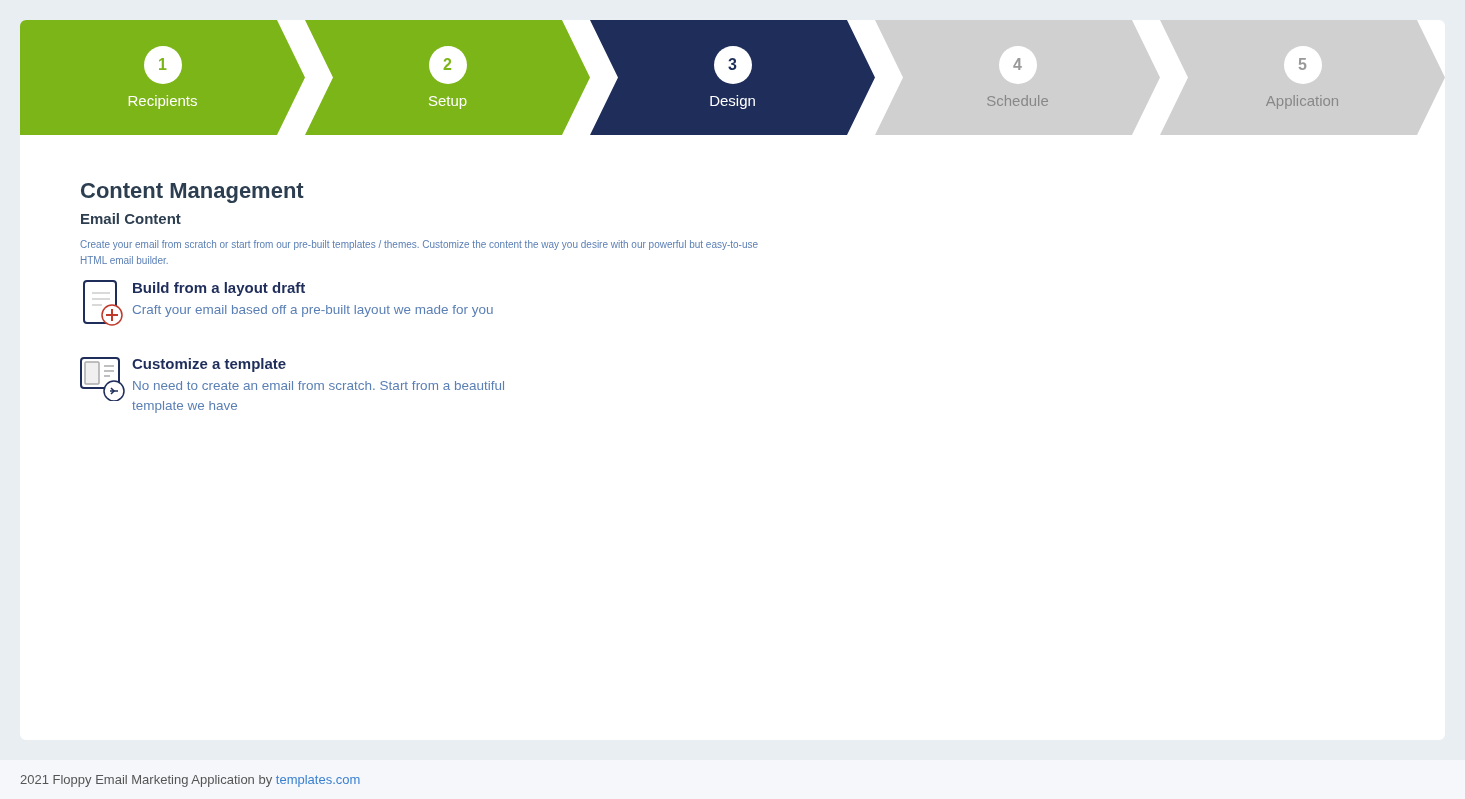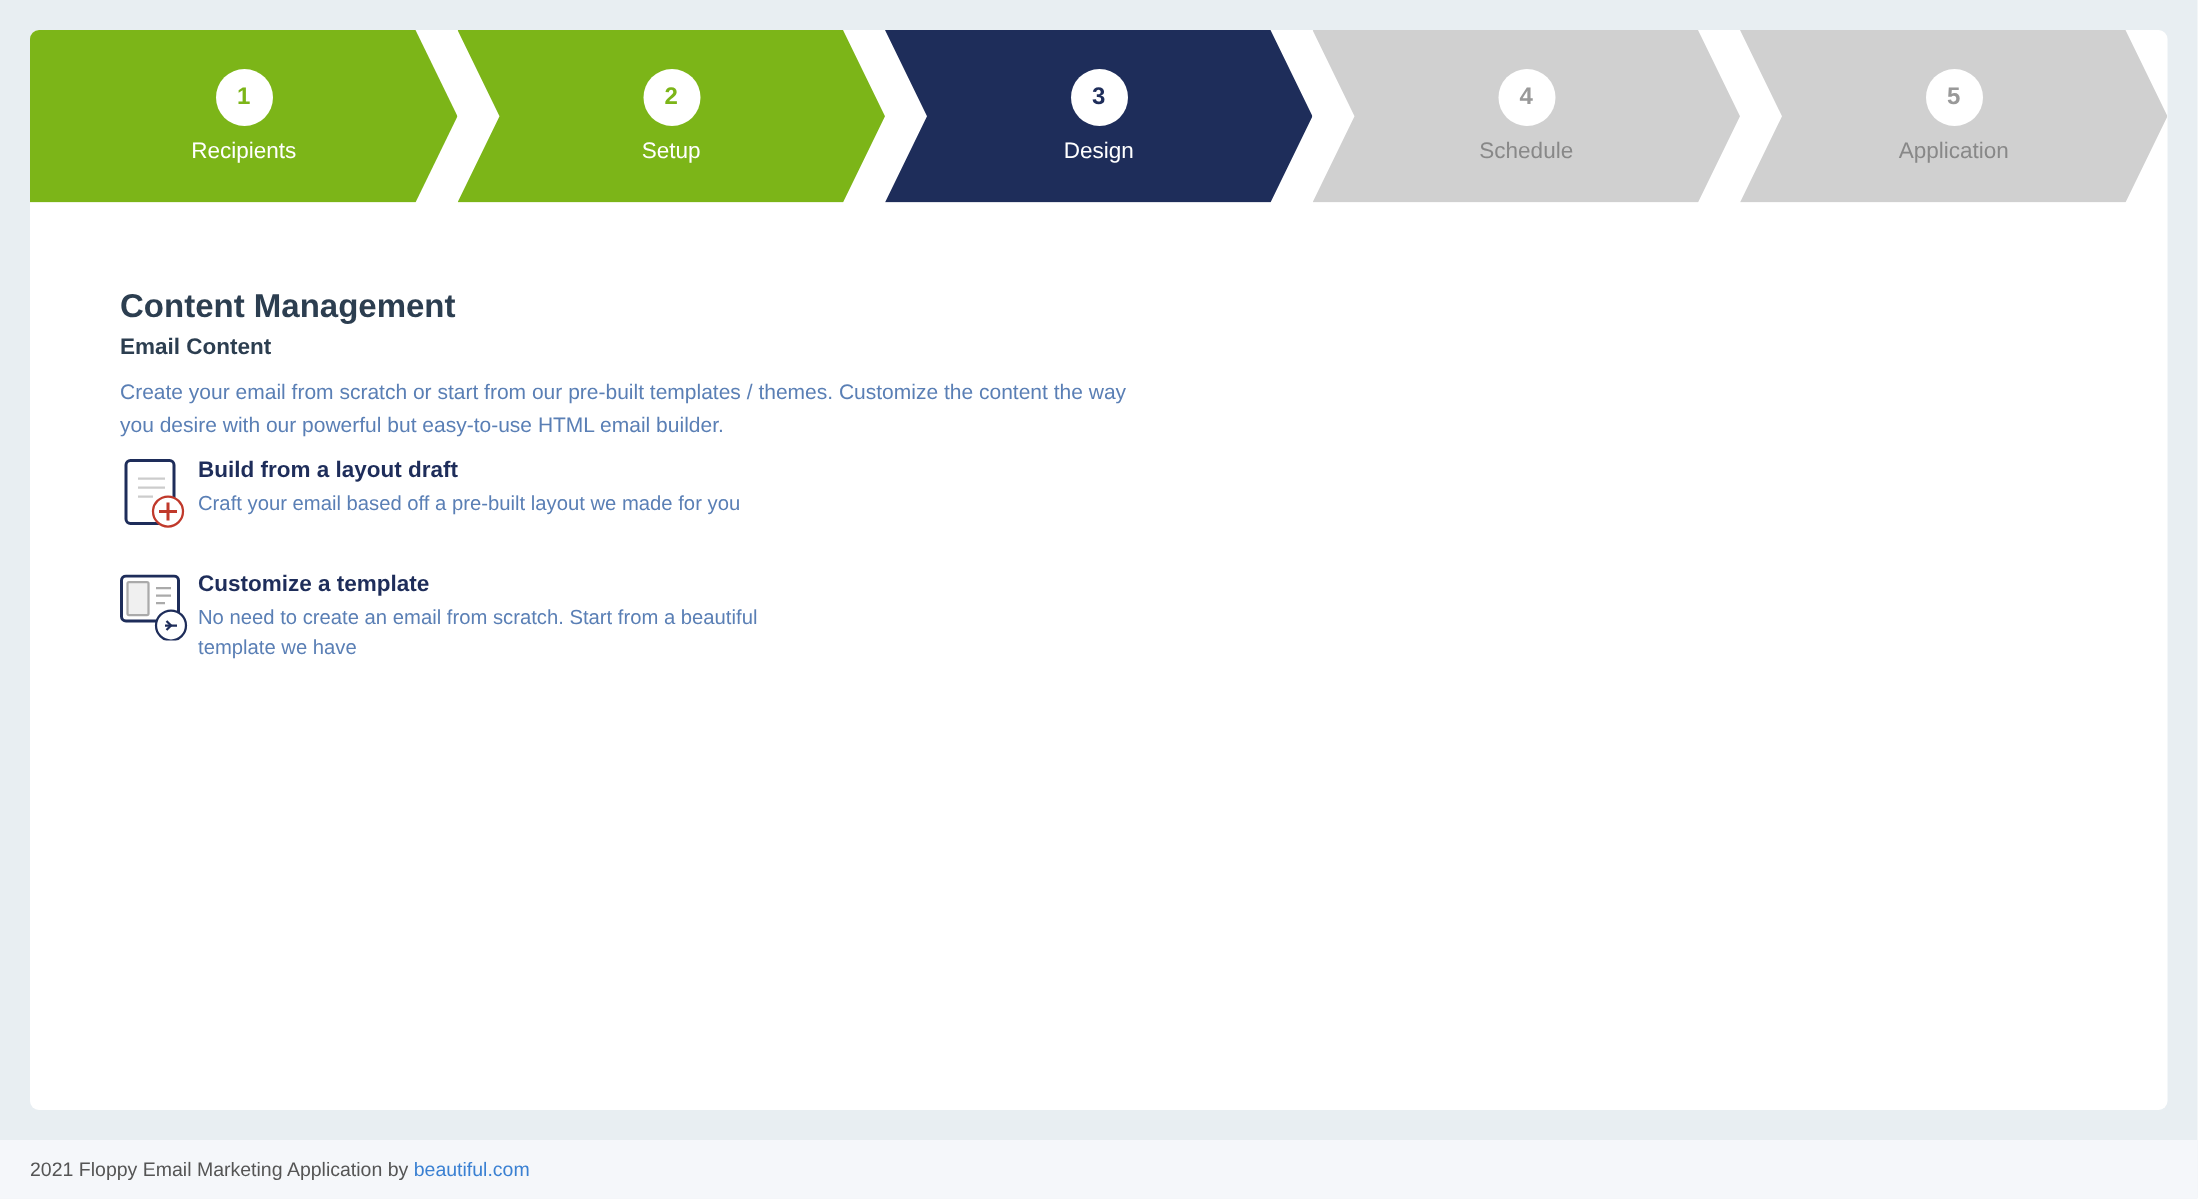--- a/index.html
+++ b/index.html
@@ -91,40 +91,40 @@
       color: #fff;
     }
 
     .step-inactive .step-label {
       color: #888;
       text-align: center;
     }
 
     
     .content-area {
-      padding: 56px 60px;
+      padding: 43px 60px;
       flex: 1;
     }
 
     .section-title {
       font-size: 22px;
       font-weight: 600;
       color: #2c3e50;
       margin-bottom: 6px;
     }
 
     .section-subtitle {
       font-size: 15px;
       font-weight: 600;
       color: #2c3e50;
       margin-bottom: 10px;
     }
 
     .section-description {
-      font-size: 14px;
+      font-size: 10px;
       color: #5a7fb5;
       line-height: 1.6;
       max-width: 680px;
     }
 
     .option-list {
       display: flex;
       flex-direction: column;
       gap: 28px;
       margin-top: 10px;
@@ -250,14 +250,14 @@
         </div>
       </div>
 
 
     </div>
   </div>
 
 </div>
 
 <div class="footer">
-  <span>2021 Floppy Email Marketing Application by </span><a href="#">beautiful.com</a>
+  <span>2021 Floppy Email Marketing Application by </span><a href="#">templates.com</a>
 </div>
 
 </body></html>

